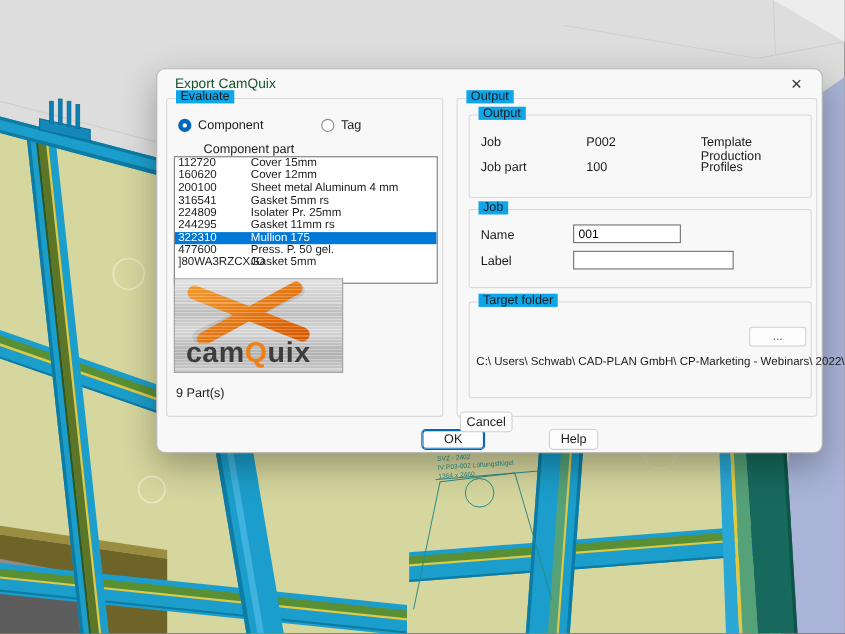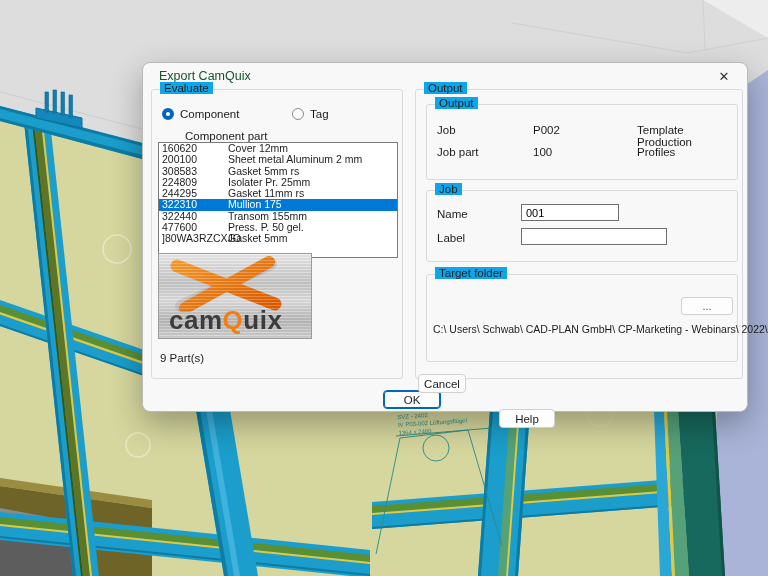--- a/index.html
+++ b/index.html
@@ -45,21 +45,21 @@
   .val{position:absolute;font-size:11.5px;}
   .tinput{position:absolute;height:17px;box-sizing:border-box;border:1px solid #707070;
           background:#fff;font-size:11px;padding:0 4px;font-family:"Liberation Sans",sans-serif;}
   .browse{position:absolute;left:254px;top:22px;width:52px;height:18px;background:#fdfdfd;
           border:1px solid #d0d0d0;border-radius:3px;font-size:11px;color:#555;cursor:pointer;}
   .path{position:absolute;left:6px;top:48px;font-size:10.5px;white-space:nowrap;}
   .btn{position:absolute;height:19px;background:#fdfdfd;border:1px solid #d0d0d0;border-radius:4px;
        font-size:11.5px;font-family:"Liberation Sans",sans-serif;color:#1c1c1c;cursor:pointer;padding:0;}
   .btn-ok{left:196px;top:327px;width:58px;border:1px solid #0067c0;box-shadow:0 0 0 1px #0067c0 inset;margin-left:44px;}
   .btn-cancel{left:275px;top:311px;width:48px;}
-  .btn-help{left:356px;top:346px;width:56px;}
+  .btn-help{left:356px;top:327px;width:45px;}
 </style>
 </head>
 <body>
 
 <div class="screen">
 
   <div class="scene">
     <svg width="768" height="576" viewBox="0 0 768 576">
 
       <rect width="768" height="576" fill="#dcdddc"></rect>
@@ -180,46 +180,46 @@
         </span>
         <span class="radio r-tag">
           <span class="rdot off"></span>
           <span>Tag</span>
         </span>
       </div>
       <span class="complabel">Component part</span>
 
       <div class="listbox">
         <div class="lrow">
+            <span class="pid">112720</span>
+            <span>Cover 15mm</span>
+          </div>
+        <div class="lrow">
             <span class="pid">160620</span>
             <span>Cover 12mm</span>
           </div>
         <div class="lrow">
             <span class="pid">200100</span>
-            <span>Sheet metal Aluminum 2 mm</span>
-          </div>
-        <div class="lrow">
-            <span class="pid">308583</span>
+            <span>Sheet metal Aluminum 4 mm</span>
+          </div>
+        <div class="lrow">
+            <span class="pid">316541</span>
             <span>Gasket 5mm rs</span>
           </div>
         <div class="lrow">
             <span class="pid">224809</span>
             <span>Isolater Pr. 25mm</span>
           </div>
         <div class="lrow">
             <span class="pid">244295</span>
             <span>Gasket 11mm rs</span>
           </div>
         <div class="lrow sel">
             <span class="pid">322310</span>
             <span>Mullion 175</span>
-          </div>
-        <div class="lrow">
-            <span class="pid">322440</span>
-            <span>Transom 155mm</span>
           </div>
         <div class="lrow">
             <span class="pid">477600</span>
             <span>Press. P. 50 gel.</span>
           </div>
         <div class="lrow">
             <span class="pid">]80WA3RZCXJO</span>
             <span>Gasket 5mm</span>
           </div>
       </div>

